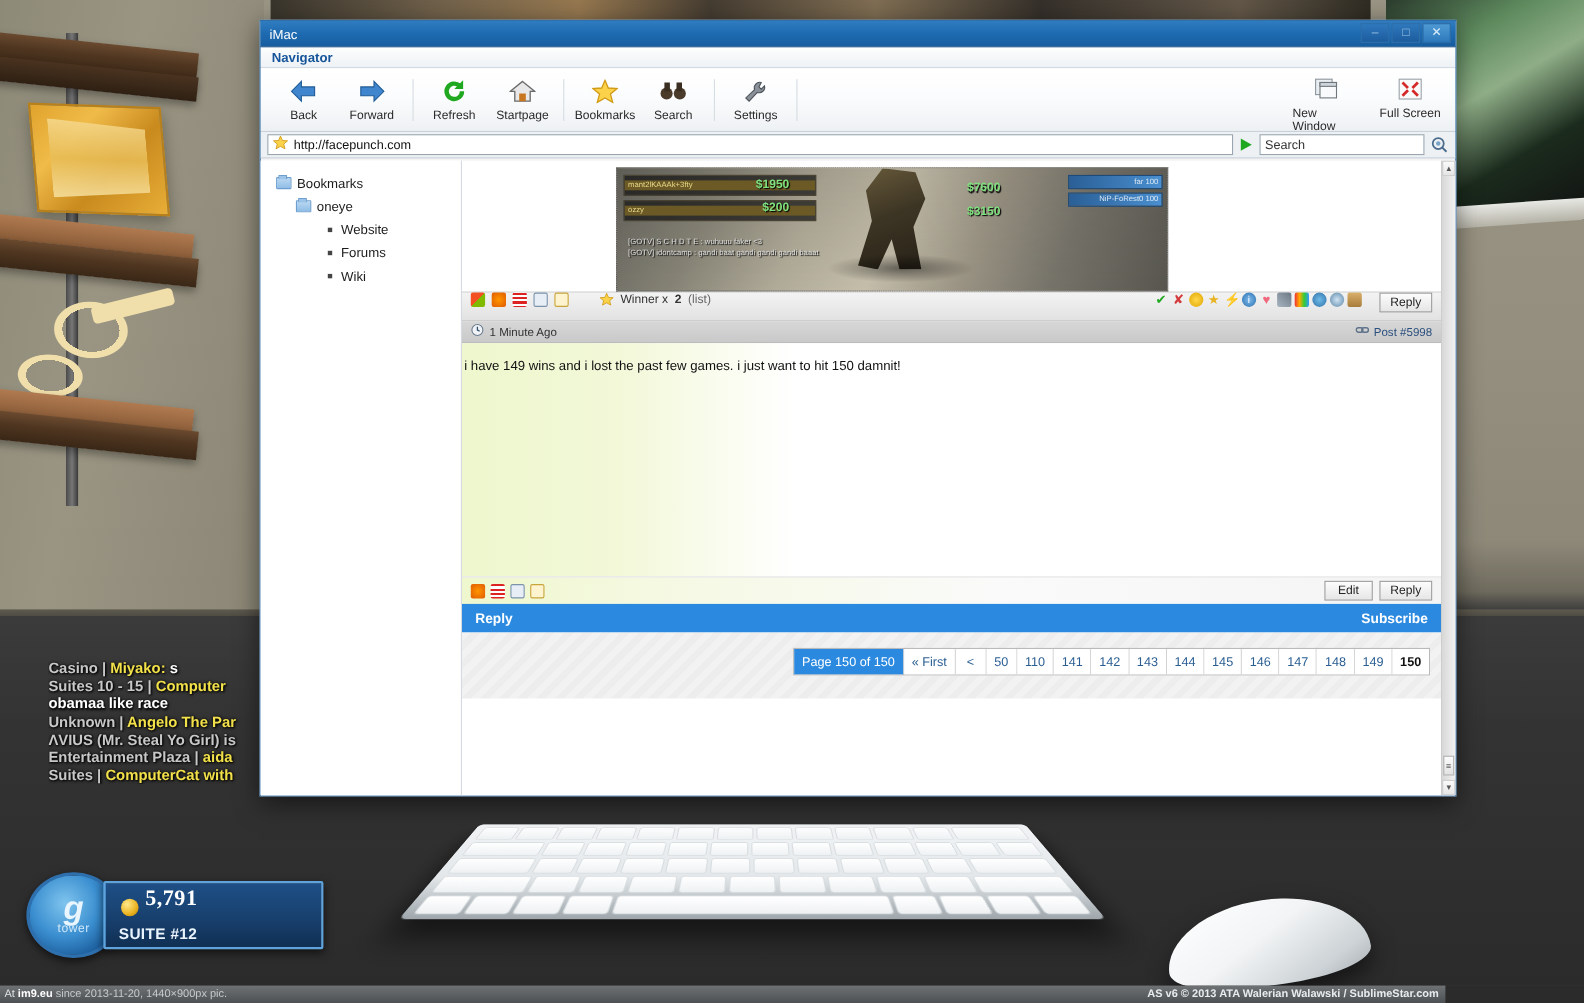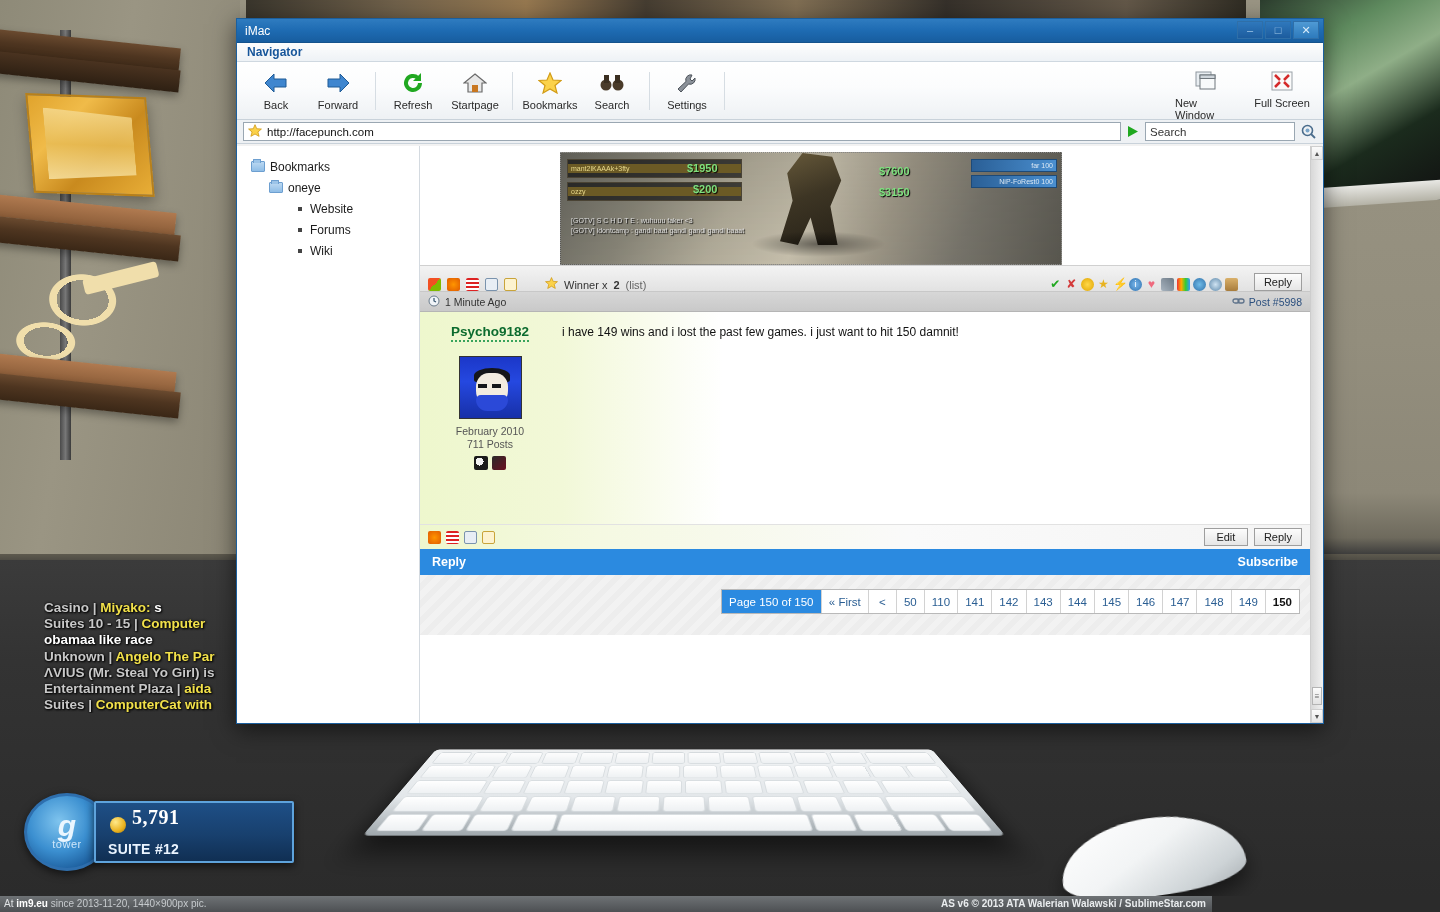--- a/index.html
+++ b/index.html
@@ -139,21 +139,21 @@
     border:2px solid #5ea3dc; border-radius:2px;
     box-shadow: 0 3px 8px rgba(0,0,0,.6);
   }
   .hud-coin { position:absolute; left:14px; top:14px; width:16px; height:16px; border-radius:50%;
     background: radial-gradient(circle at 35% 32%, #ffe98a, #e9b21f 60%, #a6760c); }
   .hud-amt { position:absolute; left:36px; top:3px; font-size:20px; font-weight:bold; color:#fff; letter-spacing:.5px;font-family:Liberation Serif, serif;}
   .hud-suite { position:absolute; left:12px; top:38px; font-size:14px; font-weight:bold; color:#eaf4ff; letter-spacing:.3px;}
 
   
   #wmbar {
-    position:absolute; left:0; top:896px; width:1212px; height:16px;
+    position:absolute; left:0; top:896px; width:1314px; height:16px;
     background: linear-gradient(to bottom,#6e7275,#4d5053);
     font-size:10px; color:#dfe2e4; line-height:16px;
   }
   #wmbar .left { position:absolute; left:4px; top:0; }
   #wmbar .left b { color:#fff; }
   #wmbar .left .dim { color:#c6cacd; }
   #wmbar .right { position:absolute; right:6px; top:0; font-weight:bold; color:#e9ecee;}
 
   
   #win {
@@ -246,21 +246,21 @@
   .cs-figure { position:absolute; left:210px; top:0; width:90px; height:92px;
     background: linear-gradient(160deg,#6a5c3c 0%, #3d3524 45%, #241f16 100%);
     clip-path: polygon(35% 0,68% 4%,78% 30%,66% 58%,74% 100%,52% 100%,44% 70%,30% 100%,10% 96%,24% 52%,18% 22%);
   }
   .cs-shadow { position:absolute; left:190px; top:78px; width:135px; height:26px;
     background: radial-gradient(ellipse at center, rgba(0,0,0,.45), rgba(0,0,0,0) 70%); }
 
   .bar-row {
     height:27px; background:linear-gradient(to bottom,#f3f3f3,#e2e2e2);
     border-top:1px solid #d0d0d0; border-bottom:1px solid #c8c8c8;
-    display:flex; align-items:flex-end; padding:0 8px; gap:6px; font-size:11px; color:#333;
+    display:flex; align-items:flex-start; padding:0 8px; gap:6px; font-size:11px; color:#333;
   }
   .mini-ico { width:13px; height:13px; display:inline-block; border-radius:2px; font-size:10px; line-height:13px; text-align:center;}
   .rate-icons { margin-left:auto; display:flex; gap:3px; align-items:center; }
   .btn {
     height:18px; min-width:44px; padding:0 9px; font-size:11px; color:#222;
     background:linear-gradient(to bottom,#fcfcfc,#e6e6e6); border:1px solid #9e9e9e;
     display:flex; align-items:center; justify-content:center; cursor:pointer;
   }
   .date-row {
     height:20px; background:linear-gradient(to bottom,#d7d7d7,#c9c9c9);
@@ -674,36 +674,20 @@
               <svg width="13" height="10" viewBox="0 0 13 10">
                   <rect x="1" y="3" width="6" height="4" rx="2" fill="none" stroke="#5e728a" stroke-width="1.3"></rect>
                   <rect x="6" y="3" width="6" height="4" rx="2" fill="none" stroke="#5e728a" stroke-width="1.3"></rect>
                 </svg>
             </span>
             <span>Post #5998</span>
           </span>
         </div>
 
         <div class="post-main">
-          <div class="post-user">
-            <div><span class="uname">Psycho9182</span></div>
-            <div class="avatar">
-              <div class="hair"></div>
-              <div class="face"></div>
-              <div class="eyeL"></div>
-              <div class="eyeR"></div>
-              <div class="mask"></div>
-            </div>
-            <div class="ujoin">February 2010</div>
-            <div class="ujoin">711 Posts</div>
-            <div class="ubadges">
-              <div class="ubadge" style="background:radial-gradient(circle at 40% 40%,#f2f2f2 0 4px,#1b1b1b 4px);"></div>
-              <div class="ubadge" style="background:linear-gradient(135deg,#2a2a2a,#6b1020);"></div>
-            </div>
-          </div>
           <div class="post-body">i have 149 wins and i lost the past few games. i just want to hit 150 damnit!</div>
         </div>
 
         <div class="post-foot">
           <span class="mini-ico" style="background:radial-gradient(circle,#ff9500,#e05a00)"></span>
           <span class="mini-ico" style="background:repeating-linear-gradient(to bottom,#d22 0 2px,#fff 2px 4px)"></span>
           <span class="mini-ico" style="background:#e8eef5;border:1px solid #7a93ad"></span>
           <span class="mini-ico" style="background:#fdf3cf;border:1px solid #c9a43a"></span>
           <span class="right">
             <span class="btn">Edit</span>

